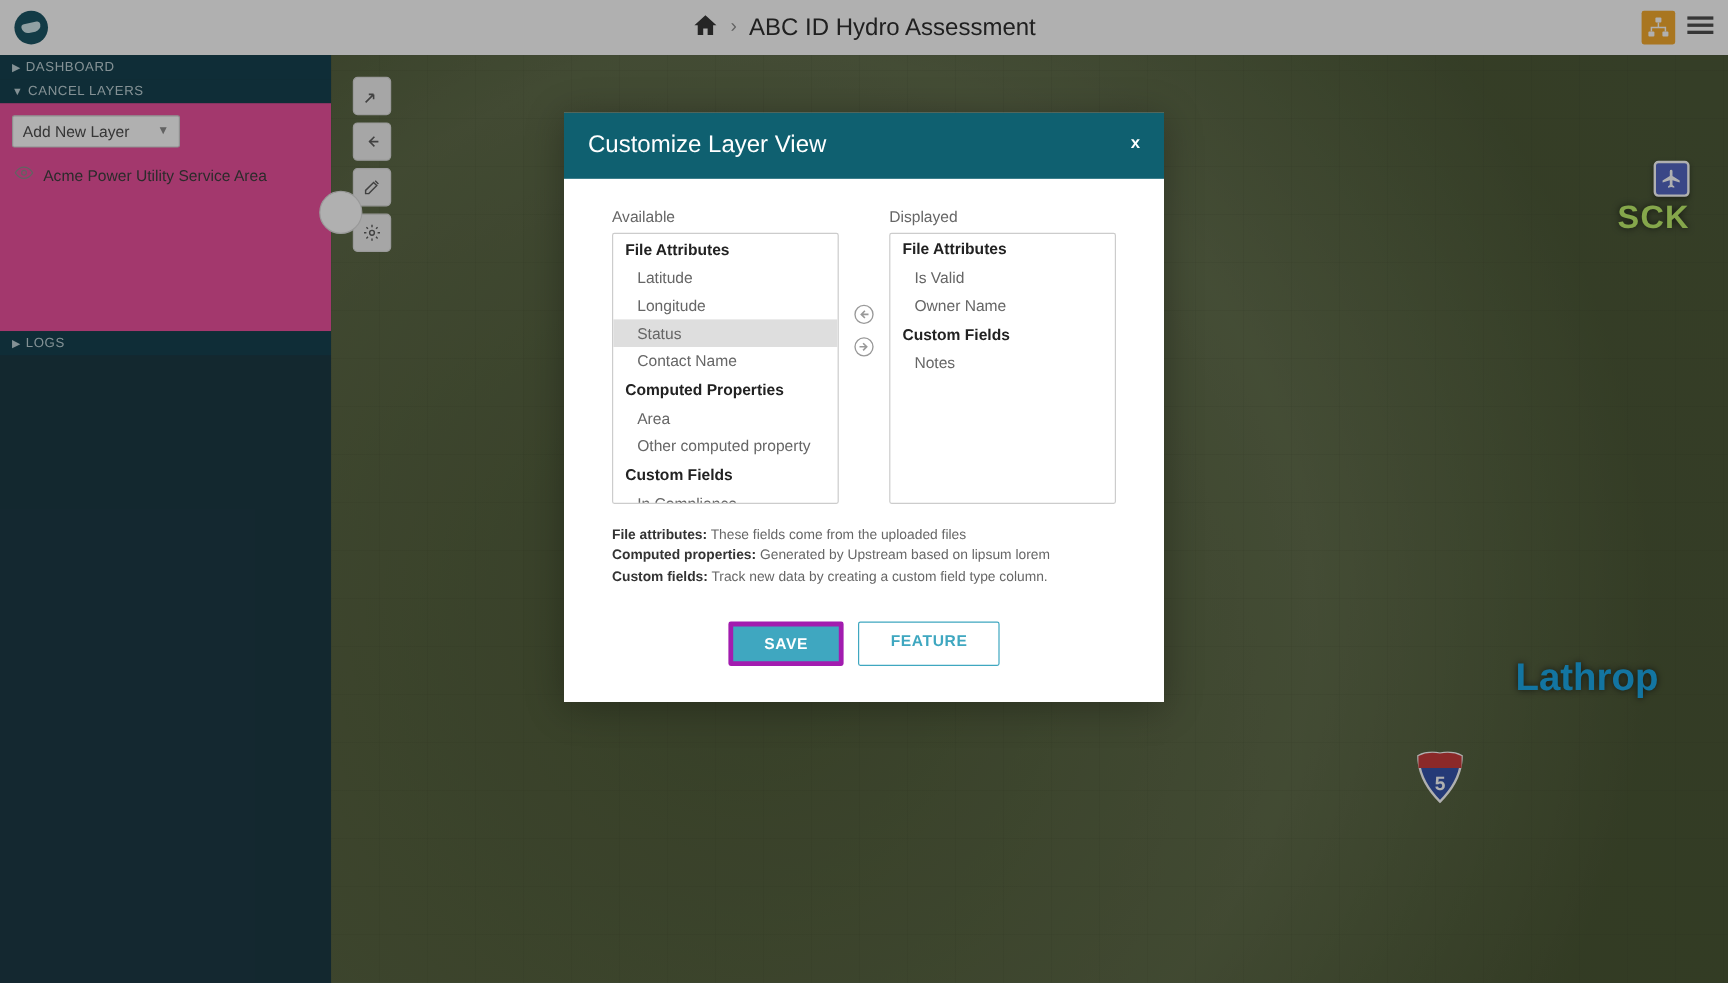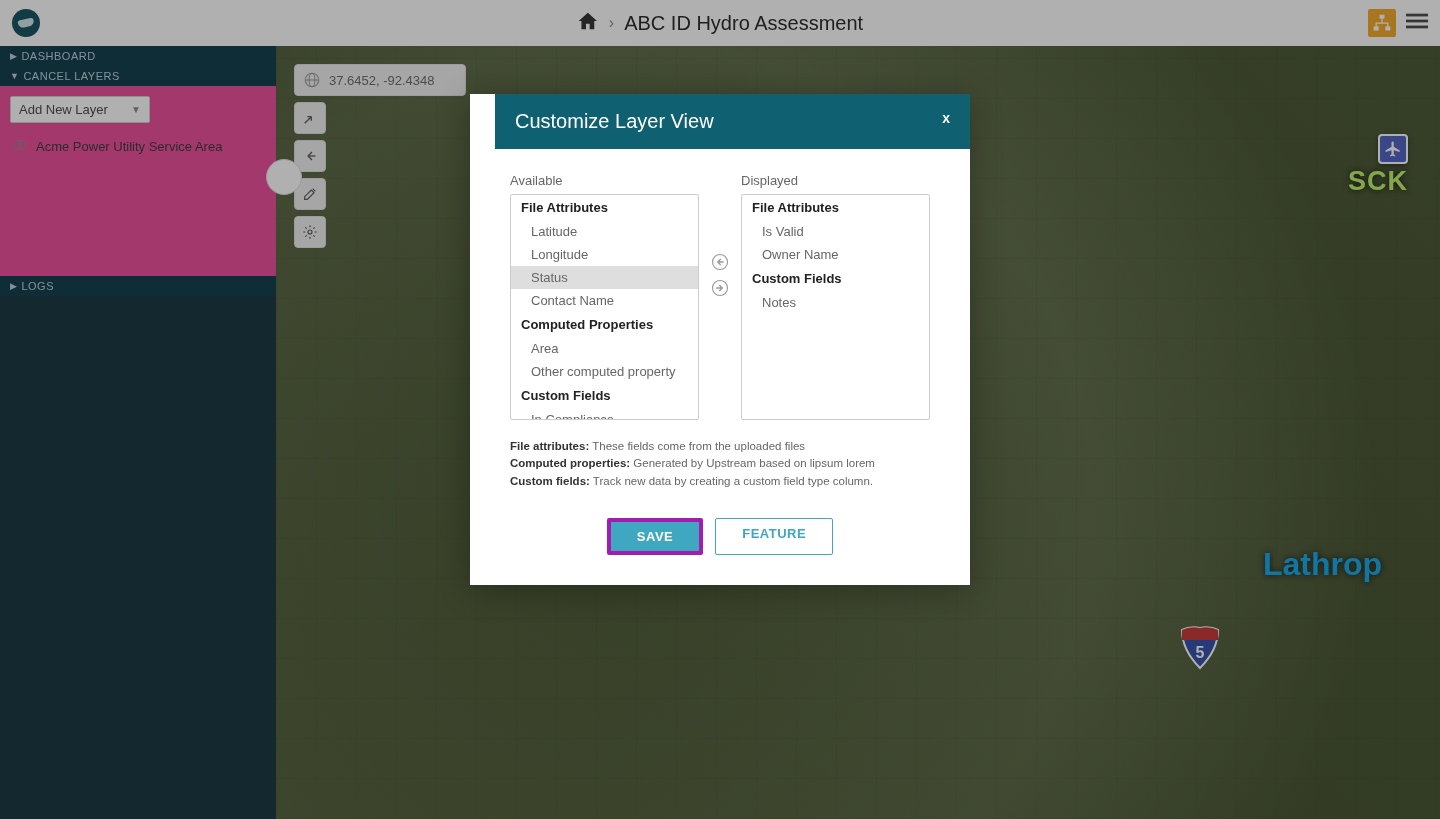--- a/index.html
+++ b/index.html
@@ -45,21 +45,21 @@
 .map-controls { position:absolute; left:18px; top:18px; display:flex; flex-direction:column; gap:6px; }
 .coord-box { background:#f0f0f0; border:1px solid #ddd; border-radius:4px; height:32px; width:172px; display:flex; align-items:center; gap:8px; padding:0 8px; }
 .coord-box svg { width:18px; height:18px; fill:#999; }
 .coord-text { font-size:13px; color:#666; }
 .tool-btn { width:32px; height:32px; background:#f0f0f0; border:1px solid #ddd; border-radius:4px; display:flex; align-items:center; justify-content:center; }
 .tool-btn svg { width:16px; height:16px; fill:#555; stroke:#555; }
 .circle-cut { position:absolute; left:-10px; top:113px; width:36px; height:36px; background:#fff; border:1px solid #ddd; border-radius:50%; }
 
 .overlay { position:absolute; inset:0; background:rgba(30,30,30,0.35); z-index:100; }
 .modal { position:absolute; left:470px; top:94px; width:500px; background:#fff; box-shadow:0 4px 30px rgba(0,0,0,0.3); z-index:200; }
-.modal-header { background:#0f6070; color:#fff; padding:16px 20px; display:flex; justify-content:space-between; align-items:flex-start;margin-left:25px; }
+.modal-header { background:#0f6070; color:#fff; padding:16px 20px; display:flex; justify-content:space-between; align-items:flex-start; }
 .modal-title { font-size:20px; font-weight:400; }
 .modal-close { color:#fff; font-size:14px; font-weight:700; cursor:pointer; }
 .modal-body { padding:24px 40px 30px; }
 .cols { display:flex; gap:12px; align-items:flex-start; }
 .col { flex:1; }
 .col-label { font-size:13px; color:#666; margin-bottom:6px; }
 .listbox { border:1px solid #ccc; border-radius:2px; height:226px; overflow:auto; }
 .group-header { font-size:13px; font-weight:700; padding:5px 10px; color:#222; }
 .list-item { font-size:13px; padding:4px 10px 4px 20px; color:#666; }
 .list-item.selected { background:#dedede; }
@@ -148,28 +148,20 @@
     </div>
     <div class="interstate-icon">
       <svg viewBox="0 0 40 44">
           <path d="M2 4 Q10 0 20 2 Q30 0 38 4 Q38 24 20 42 Q2 24 2 4 Z" fill="#2a4aa8" stroke="#fff" stroke-width="2"></path>
           <path d="M2 4 Q10 0 20 2 Q30 0 38 4 L38 14 L2 14 Z" fill="#c73030"></path>
           <text x="20" y="32" text-anchor="middle" fill="#fff" font-size="16" font-weight="bold">5</text>
         </svg>
     </div>
 
     <div class="map-controls">
-      <div class="coord-box">
-        <svg viewBox="0 0 24 24">
-            <circle cx="12" cy="12" r="9" fill="none" stroke="#999" stroke-width="1.5"></circle>
-            <ellipse cx="12" cy="12" rx="4" ry="9" fill="none" stroke="#999" stroke-width="1.5"></ellipse>
-            <line x1="3" y1="12" x2="21" y2="12" stroke="#999" stroke-width="1.5"></line>
-          </svg>
-        <span class="coord-text">37.6452,  -92.4348</span>
-      </div>
       <div class="tool-btn">
         <svg viewBox="0 0 24 24">
             <path d="M4 20 L14 10 M14 10 L14 16 M14 10 L8 10" fill="none" stroke-width="2"></path>
           </svg>
       </div>
       <div class="tool-btn">
         <svg viewBox="0 0 24 24">
             <path d="M15 6 L9 12 L15 18" fill="none" stroke-width="2"></path>
             <line x1="9" y1="12" x2="20" y2="12" stroke-width="2"></line>
           </svg>

